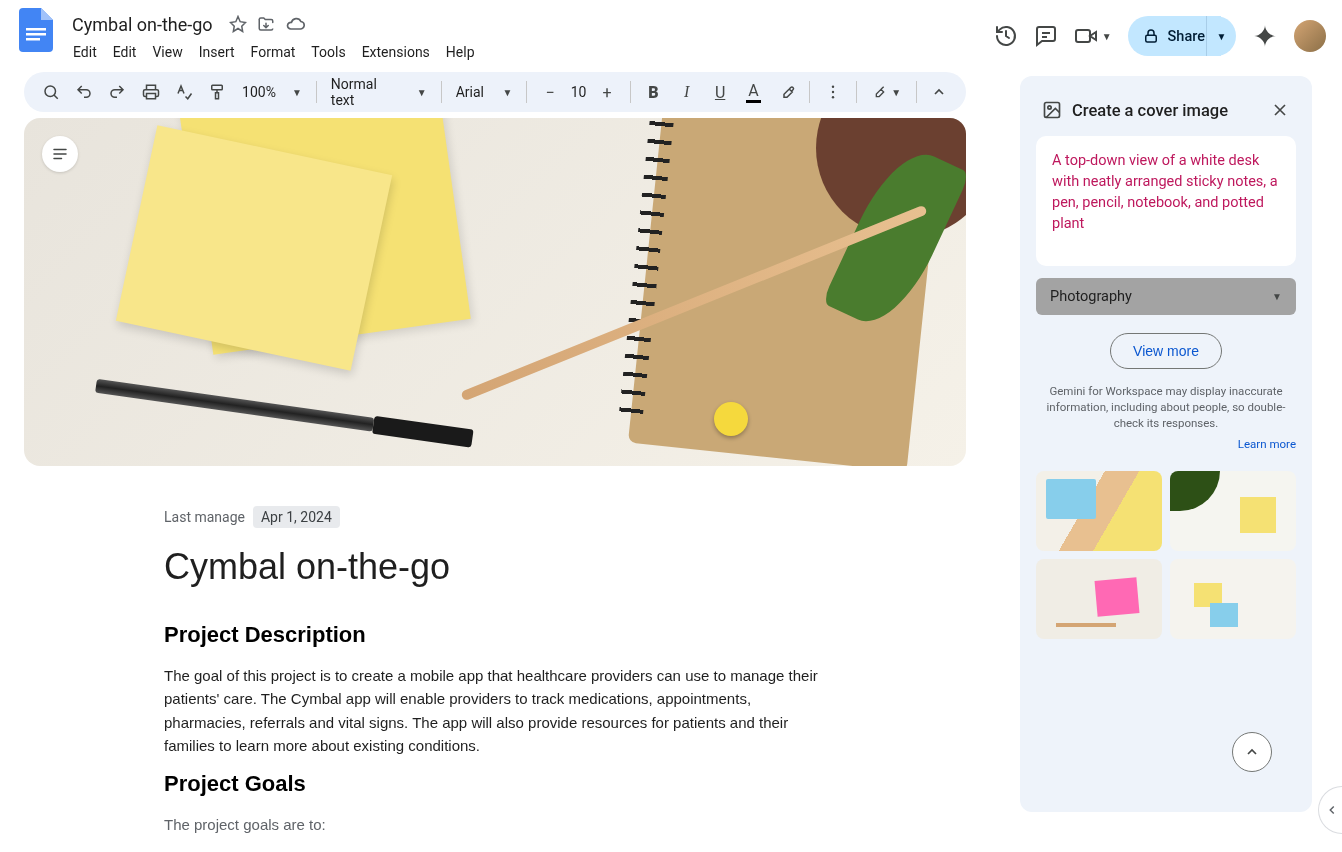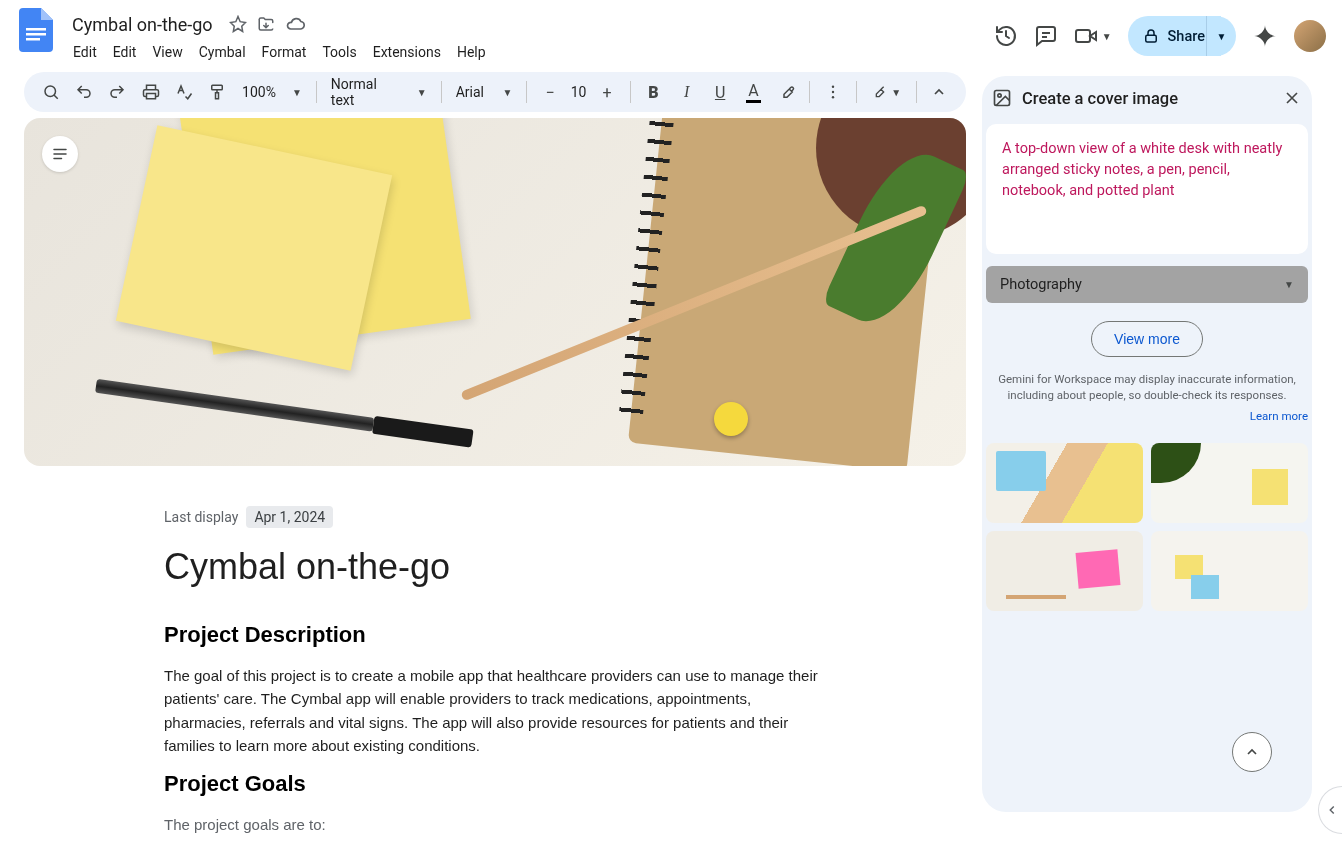--- a/index.html
+++ b/index.html
@@ -50,21 +50,21 @@
     .thumbtack { position:absolute; width:34px;height:34px; background:#f5d93d; border-radius:50%; bottom:30px; left:690px; box-shadow:0 2px 4px rgba(0,0,0,0.3);}
 
     .doc-body { padding: 40px 140px 0 140px; }
     .meta-row { display:flex; align-items:center; gap:8px; font-size:14px; color:#5f6368; margin-bottom: 18px;}
     .meta-chip { background:#e8eaed; padding:3px 8px; border-radius:4px; color:#3c4043;}
     .doc-h1 { font-family: Arial; font-size: 36px; font-weight:400; color:#1f1f1f; margin-bottom: 34px;}
     .doc-h2 { font-family: Arial; font-size: 22px; font-weight:700; color:#000000; margin-bottom: 16px;}
     .doc-p { font-family: Arial; font-size: 15px; line-height: 1.55; color:#1f1f1f; margin-bottom: 14px;}
 
     
-    .side-panel { position:absolute; top: 76px; right: 30px; width: 330px; height: 736px; background:#eef3fa; border-radius: 24px; padding: 4px;}
+    .side-panel { position:absolute; top: 76px; right: 30px; width: 292px; height: 736px; background:#eef3fa; border-radius: 12px; padding: 16px;}
     .sp-header { display:flex; align-items:center; gap:10px; padding: 8px 6px 16px 6px;}
     .sp-title { font-size: 16.5px; font-weight:500; color:#1f1f1f; flex:1;}
     .sp-close { cursor:pointer; color:#444746;}
     .sp-prompt { background:#fff; border-radius:10px; padding:14px 16px; height:130px; font-size:14.5px; line-height:1.45; color:#be185d;}
     .sp-style { background:#a3a3a3; border-radius:6px; padding:10px 14px; margin-top:12px; display:flex; justify-content:space-between; align-items:center; font-size:14.5px; cursor:pointer;}
     .sp-viewmore { display:flex; justify-content:center; margin:18px 0 14px 0;}
     .viewmore-btn { border:1px solid #747775; border-radius:20px; padding:9px 22px; font-size:14px; color:#0b57d0; background:#eef3fa; cursor:pointer; font-weight:500;}
     .sp-disclaimer { font-size:11.5px; text-align:center; color:#5f6368; line-height:1.4; padding:0 10px;}
     .sp-learnmore { color:#0b57d0; font-size:11.5px; text-align:right; display:block; margin-top:6px; cursor:pointer;}
     .sp-thumbs { display:grid; grid-template-columns:1fr 1fr; gap:8px; margin-top:20px;}
@@ -116,21 +116,21 @@
       <span class="title-icon">
         <svg width="20" height="20" viewBox="0 0 24 24" fill="none" stroke="currentColor" stroke-width="2">
             <path d="M18 18H7a4 4 0 1 1 .8-7.93A6 6 0 0 1 19 9a4 4 0 0 1-1 9z"></path>
           </svg>
       </span>
     </div>
     <div class="menu-bar">
       <span class="menu-item">Edit</span>
       <span class="menu-item">Edit</span>
       <span class="menu-item">View</span>
-      <span class="menu-item">Cymbal</span>
+      <span class="menu-item">Insert</span>
       <span class="menu-item">Format</span>
       <span class="menu-item">Tools</span>
       <span class="menu-item">Extensions</span>
       <span class="menu-item">Help</span>
     </div>
   </div>
   <div class="header-right">
     <span class="hr-icon">
       <svg width="24" height="24" viewBox="0 0 24 24" fill="none" stroke="currentColor" stroke-width="2">
           <path d="M3 12a9 9 0 1 0 2.64-6.36L3 8m0-5v5h5M12 7v5l3 2" stroke-linecap="round"></path>
@@ -268,21 +268,21 @@
     <div class="plant"></div>
       <div class="leaf"></div>
     <div class="sticky1"></div>
       <div class="sticky2"></div>
     <div class="pencil"></div>
       <div class="pen"></div>
     <div class="thumbtack"></div>
   </div>
   <div class="doc-body">
     <div class="meta-row">
-      <span>Last display</span>
+      <span>Last manage</span>
       <span class="meta-chip">Apr 1, 2024</span>
     </div>
     <h1 class="doc-h1">Cymbal on-the-go</h1>
     <h2 class="doc-h2">Project Description</h2>
     <p class="doc-p">The goal of this project is to create a mobile app that healthcare providers can use to manage their patients' care.  The Cymbal app will enable providers to track medications, appointments, pharmacies, referrals and vital signs. The app will also provide resources for patients and their families to learn more about existing conditions.</p>
     <h2 class="doc-h2">Project Goals</h2>
     <p class="doc-p" style="color:#5f6368;">The project goals are to:</p>
   </div>
 </div>
 

